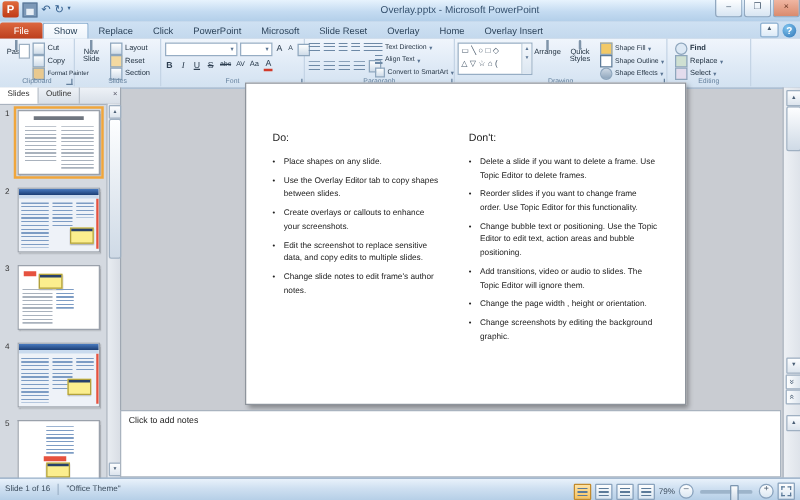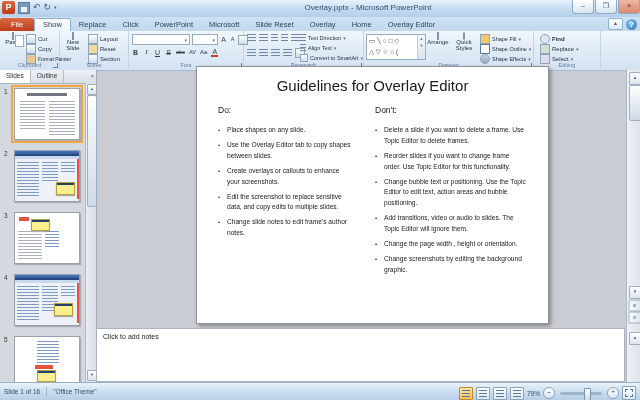--- a/index.html
+++ b/index.html
@@ -123,21 +123,21 @@
   <div class="abs tabrow">
     <span class="tab file">File</span>
     <span class="tab active">Show</span>
     <span class="tab">Replace</span>
     <span class="tab">Click</span>
     <span class="tab">PowerPoint</span>
     <span class="tab">Microsoft</span>
     <span class="tab">Slide Reset</span>
     <span class="tab">Overlay</span>
     <span class="tab">Home</span>
-    <span class="tab">Overlay Editor</span>
+    <span class="tab">Overlay Insert</span>
   </div>
   <div class="abs tab-right">
     <span class="collapse-btn">▲</span>
     <span class="help-btn">?</span>
   </div>
 
   <div class="abs ribbon">
 
     <div class="rgroup" style="left:0;width:59px;">
       <div class="bigbtn" style="left:1px;">
@@ -351,21 +351,20 @@
     </div>
 
     <div class="pane-scroll">
       <span class="sbtn" style="top:1px;">▲</span>
       <span class="sthumb" style="top:12px;height:110px;"></span>
       <span class="sbtn" style="bottom:1px;">▼</span>
     </div>
   </div>
 
   <div class="abs slide">
-    <div class="slide-title">Guidelines for Overlay Editor</div>
     <div class="col-head" style="left:21px;top:38px;">Do:</div>
     <div class="col-head" style="left:178px;top:38px;">Don't:</div>
 
     <div class="blist" style="left:21px;top:58px;width:133px;">
       <div class="bitem">
           <span class="bdot">•</span>
           <span>Place shapes on any slide.</span>
         </div>
       <div class="bitem">
           <span class="bdot">•</span>

